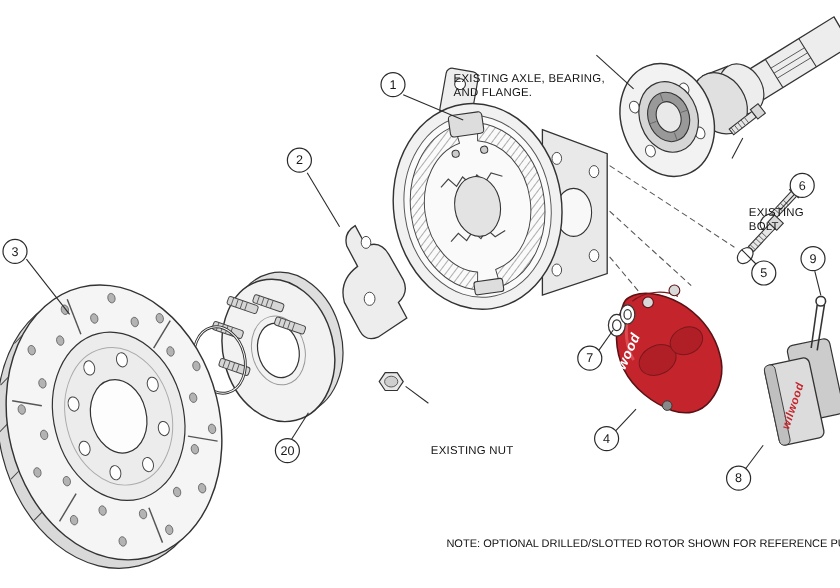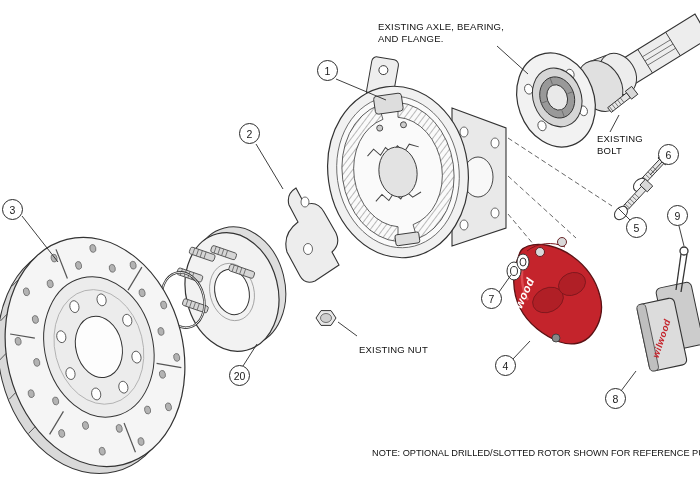--- a/index.html
+++ b/index.html
@@ -3,21 +3,21 @@
 <meta charset="utf-8">
 <style>
   html,body{margin:0;padding:0;background:#fff;}
   .stage{position:relative;width:700px;height:490px;background:#fff;overflow:hidden;
          font-family:"Liberation Sans",sans-serif;}
   .stage svg{position:absolute;left:0;top:0;}
   .callout{position:absolute;width:21px;height:21px;border:1.4px solid #2a2a2a;border-radius:50%;
            background:#fff;display:flex;align-items:center;justify-content:center;
            font-size:10.5px;color:#1a1a1a;box-sizing:border-box;z-index:5;}
   .lbl{position:absolute;font-size:9.5px;line-height:1.25;color:#111;white-space:pre-line;
-       letter-spacing:.2px;z-index:4;}
+       letter-spacing:.2px;z-index:4;margin-top:39px;}
   .note{position:absolute;left:372px;top:448px;font-size:9.2px;color:#111;z-index:4;white-space:nowrap;}
   .brand{position:absolute;font-style:italic;font-weight:bold;z-index:6;pointer-events:none;}
   .brand.caliper{left:511px;top:317px;transform:rotate(-66deg);transform-origin:0 50%;
                  color:#fff;font-size:11.5px;letter-spacing:.5px;}
   .brand.pad{left:655px;top:352px;transform:rotate(-72deg);transform-origin:0 50%;
              color:#c4242c;font-size:9.5px;letter-spacing:.4px;}
 </style>
 </head>
 <body>
 
@@ -293,21 +293,21 @@
 <div class="callout" style="left:495px;top:355px">4</div>
 <div class="callout" style="left:626px;top:217px">5</div>
 <div class="callout" style="left:658px;top:144px">6</div>
 <div class="callout" style="left:481px;top:288px">7</div>
 <div class="callout" style="left:605px;top:388px">8</div>
 <div class="callout" style="left:667px;top:205px">9</div>
 <div class="callout" style="left:229px;top:365px">20</div>
 
 <div class="lbl" style="left:378px;top:21px">EXISTING AXLE, BEARING,
 AND FLANGE.</div>
-<div class="lbl" style="left:597px;top:133px">EXISTING
+<div class="lbl" style="left:624px;top:133px">EXISTING
 BOLT</div>
-<div class="lbl" style="left:359px;top:344px">EXISTING NUT</div>
+<div class="lbl" style="left:359px;top:331px">EXISTING NUT</div>
 <div class="note">NOTE: OPTIONAL DRILLED/SLOTTED ROTOR SHOWN FOR REFERENCE PURPOSES</div>
 
 <div class="brand caliper">wilwood</div>
 <div class="brand pad">wilwood</div>
 
 </div>
 
 </body></html>

